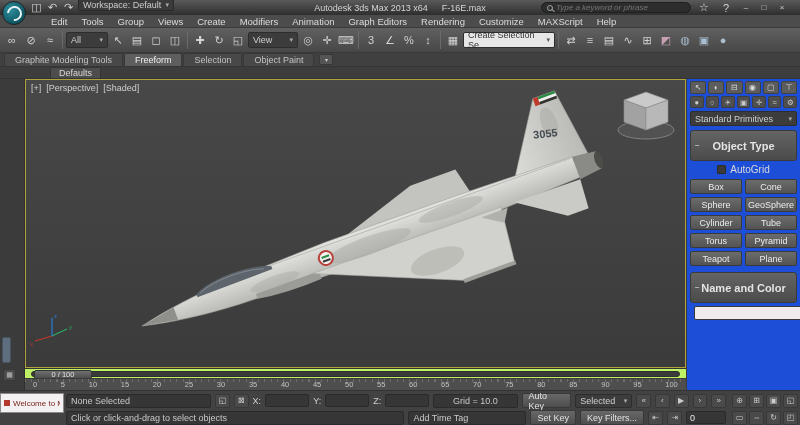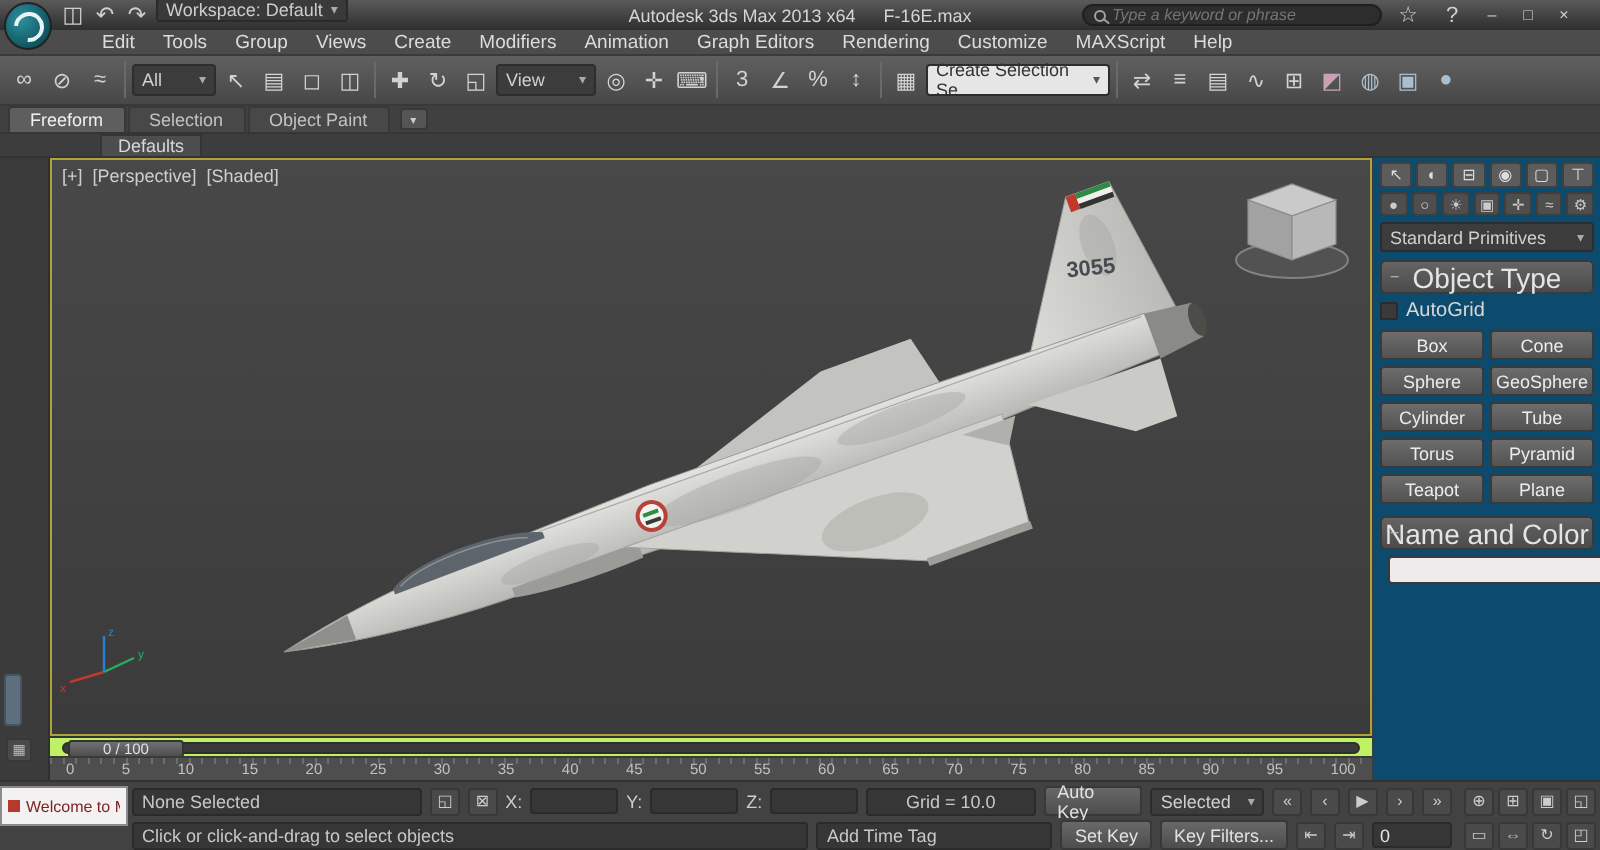--- a/index.html
+++ b/index.html
@@ -75,32 +75,32 @@
   .ts-track { flex:1; height:6px; background:#3a3a3a; border:1px solid #2e2e2e; border-radius:3px; position:relative; }
   .ts-btn { position:absolute; left:2px; top:-2px; width:58px; height:9px; background:linear-gradient(#707070,#4e4e4e); border:1px solid #333;
     border-radius:2px; font-size:7.5px; color:#e2e2e2; text-align:center; line-height:8px; }
   .ruler { position:absolute; left:25px; top:378px; width:661px; height:12px; background:#4e4e4e; border-top:1px solid #3a3a3a;
     display:flex; justify-content:space-between; padding:0 8px; align-items:flex-end;
     background-image:repeating-linear-gradient(90deg, rgba(130,130,130,.6) 0 1px, transparent 1px 6.3px);
     background-size:100% 3px; background-repeat:no-repeat; background-position:0 0; }
   .tick { font-size:7.5px; color:#c2c2c2; line-height:10px; }
 
   
-  .cpanel { position:absolute; left:686px; top:79px; width:114px; height:311px; background:#0c4a6e; border-left:1px solid #3c3c3c; padding:2px 3px; }
+  .cpanel { position:absolute; left:686px; top:79px; width:114px; height:311px; background:#1d4ed8; border-left:1px solid #3c3c3c; padding:2px 3px; }
   .cp-tabs { display:flex; gap:2px; margin-bottom:2px; }
   .cp-tabs .cic { flex:1; height:13px; background:#5c5c5c; border:1px solid #404040; border-radius:2px; color:#ddd; font-size:8px;
     display:flex; align-items:center; justify-content:center; }
   .cp-cats { display:flex; gap:2px; margin-bottom:3px; }
   .cp-cats .cic { flex:1; height:12px; background:#4e4e4e; border:1px solid #3e3e3e; border-radius:2px; color:#ccc; font-size:7.5px;
     display:flex; align-items:center; justify-content:center; }
   .cp-dd { height:15px; margin-bottom:4px; font-size:9px; }
-  .rollout { height:17px; background:linear-gradient(#646464,#4b4b4b); border:1px solid #3a3a3a; border-radius:3px;
-    display:flex; align-items:center; justify-content:center; gap:4px; font-size:14px; color:#e4e4e4; margin-bottom:3px; position:relative; }
+  .rollout { height:31px; background:linear-gradient(#646464,#4b4b4b); border:1px solid #3a3a3a; border-radius:3px;
+    display:flex; align-items:center; justify-content:center; gap:4px; font-size:11px; color:#e4e4e4; margin-bottom:3px; position:relative;font-weight:bold; }
   .rollout::before { content:"−"; position:absolute; left:4px; font-size:8px; color:#bbb; }
-  .autogrid { display:flex; align-items:center; gap:4px; margin:2px 0 4px; }
+  .autogrid { display:flex; align-items:center; gap:4px; justify-content:center; margin:2px 0 4px; }
   .checkbox { width:9px; height:9px; background:#3a3a3a; border:1px solid #2b2b2b; border-radius:1px; }
   .cp-grid { display:grid; grid-template-columns:1fr 1fr; gap:3px; margin-bottom:6px; }
   .cp-btn { height:15px; background:linear-gradient(#6c6c6c,#535353); border:1px solid #3a3a3a; border-radius:2px;
     color:#ececec; font-size:9px; display:flex; align-items:center; justify-content:center; cursor:default; }
   .nc-row { display:flex; gap:3px; padding:0 4px; }
   .nc-input { flex:1; height:14px; background:#efeaec; border:1px solid #3a3a3a; border-radius:2px; }
 
   
   .statusarea { position:absolute; left:0; top:390px; width:800px; height:35px; background:#424242; border-top:1px solid #333; }
   .srow { position:absolute; left:66px; display:flex; align-items:center; gap:4px; }
@@ -204,20 +204,21 @@
     <span class="tic" data-g="▤"></span>
     <span class="tic" data-g="∿"></span>
     <span class="tic" data-g="⊞"></span>
     <span class="tic mtl" data-g="◩"></span>
     <span class="tic teapot" data-g="◍"></span>
     <span class="tic teapot" data-g="▣"></span>
     <span class="tic teapot" data-g="●"></span>
   </div>
 
   <div class="ribbon">
+    <span class="rtab">Graphite Modeling Tools</span>
     <span class="rtab active">Freeform</span>
     <span class="rtab">Selection</span>
     <span class="rtab">Object Paint</span>
     <span class="ribbon-menu" data-g="▾"></span>
   </div>
 
   <div class="defaultsrow">
     <span class="def-tab">Defaults</span>
   </div>
 

